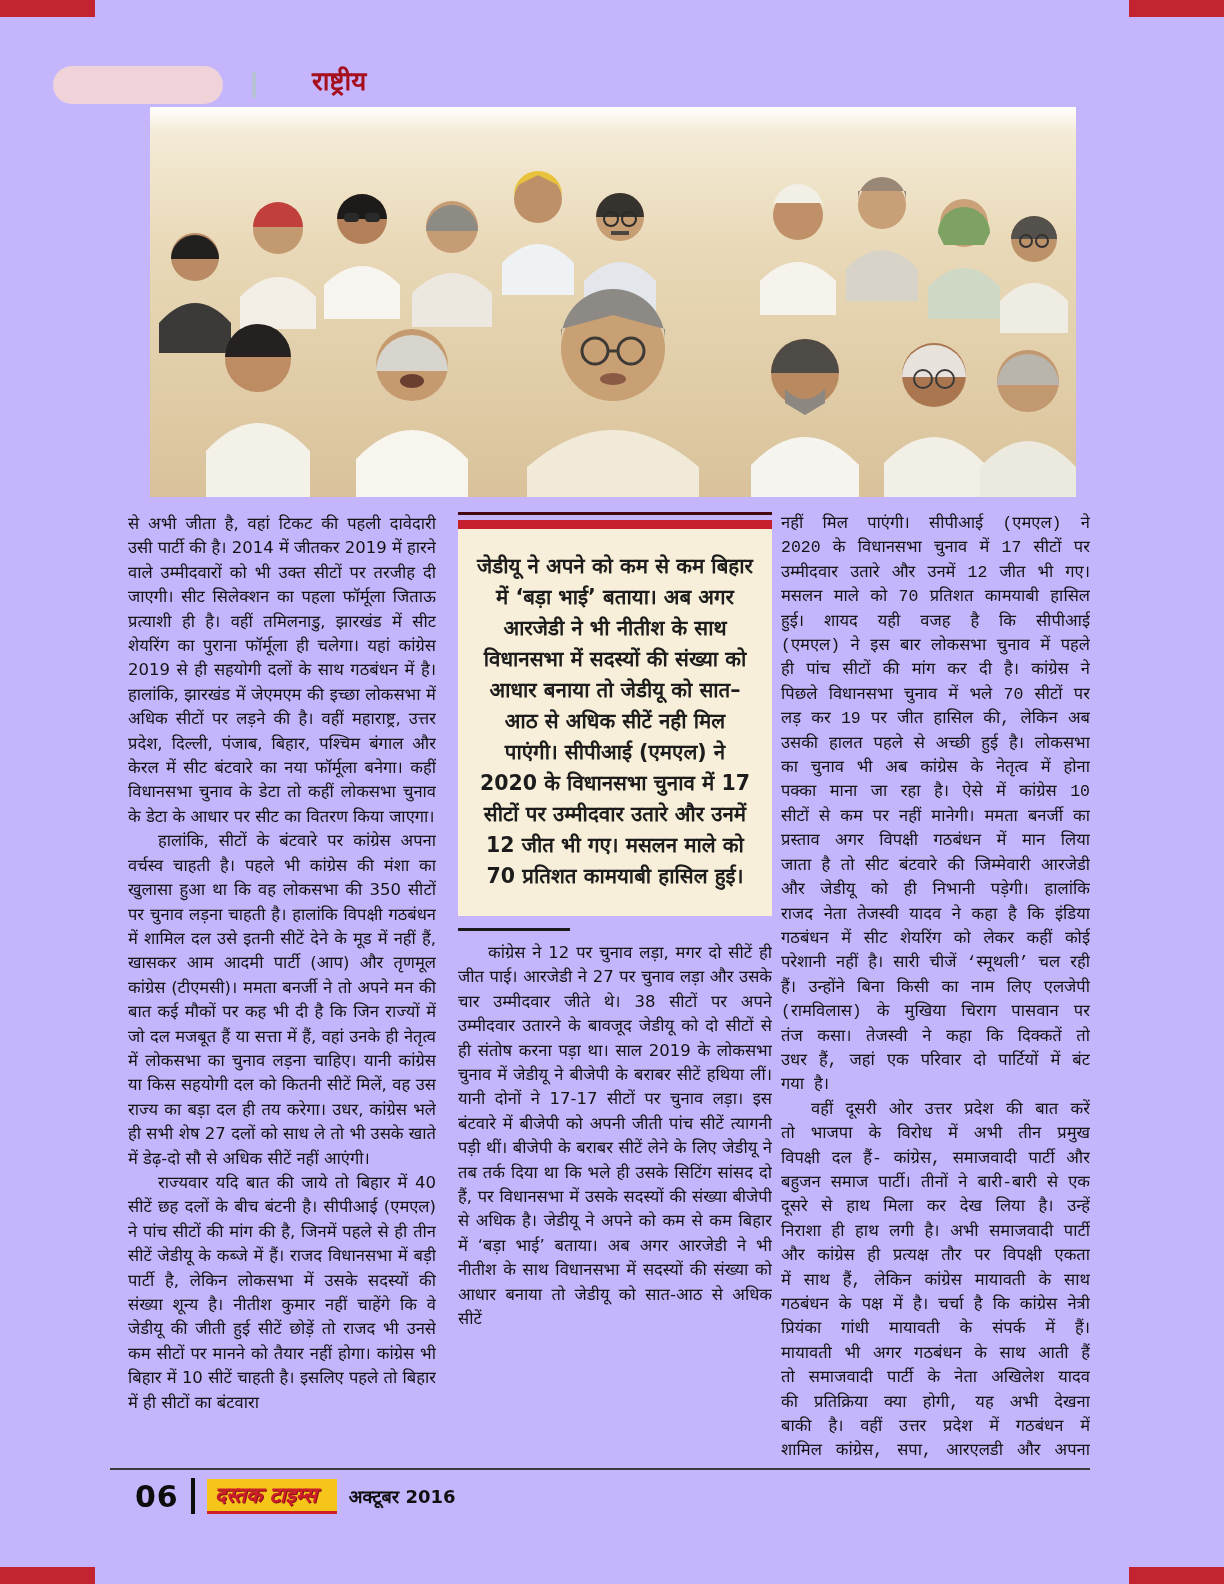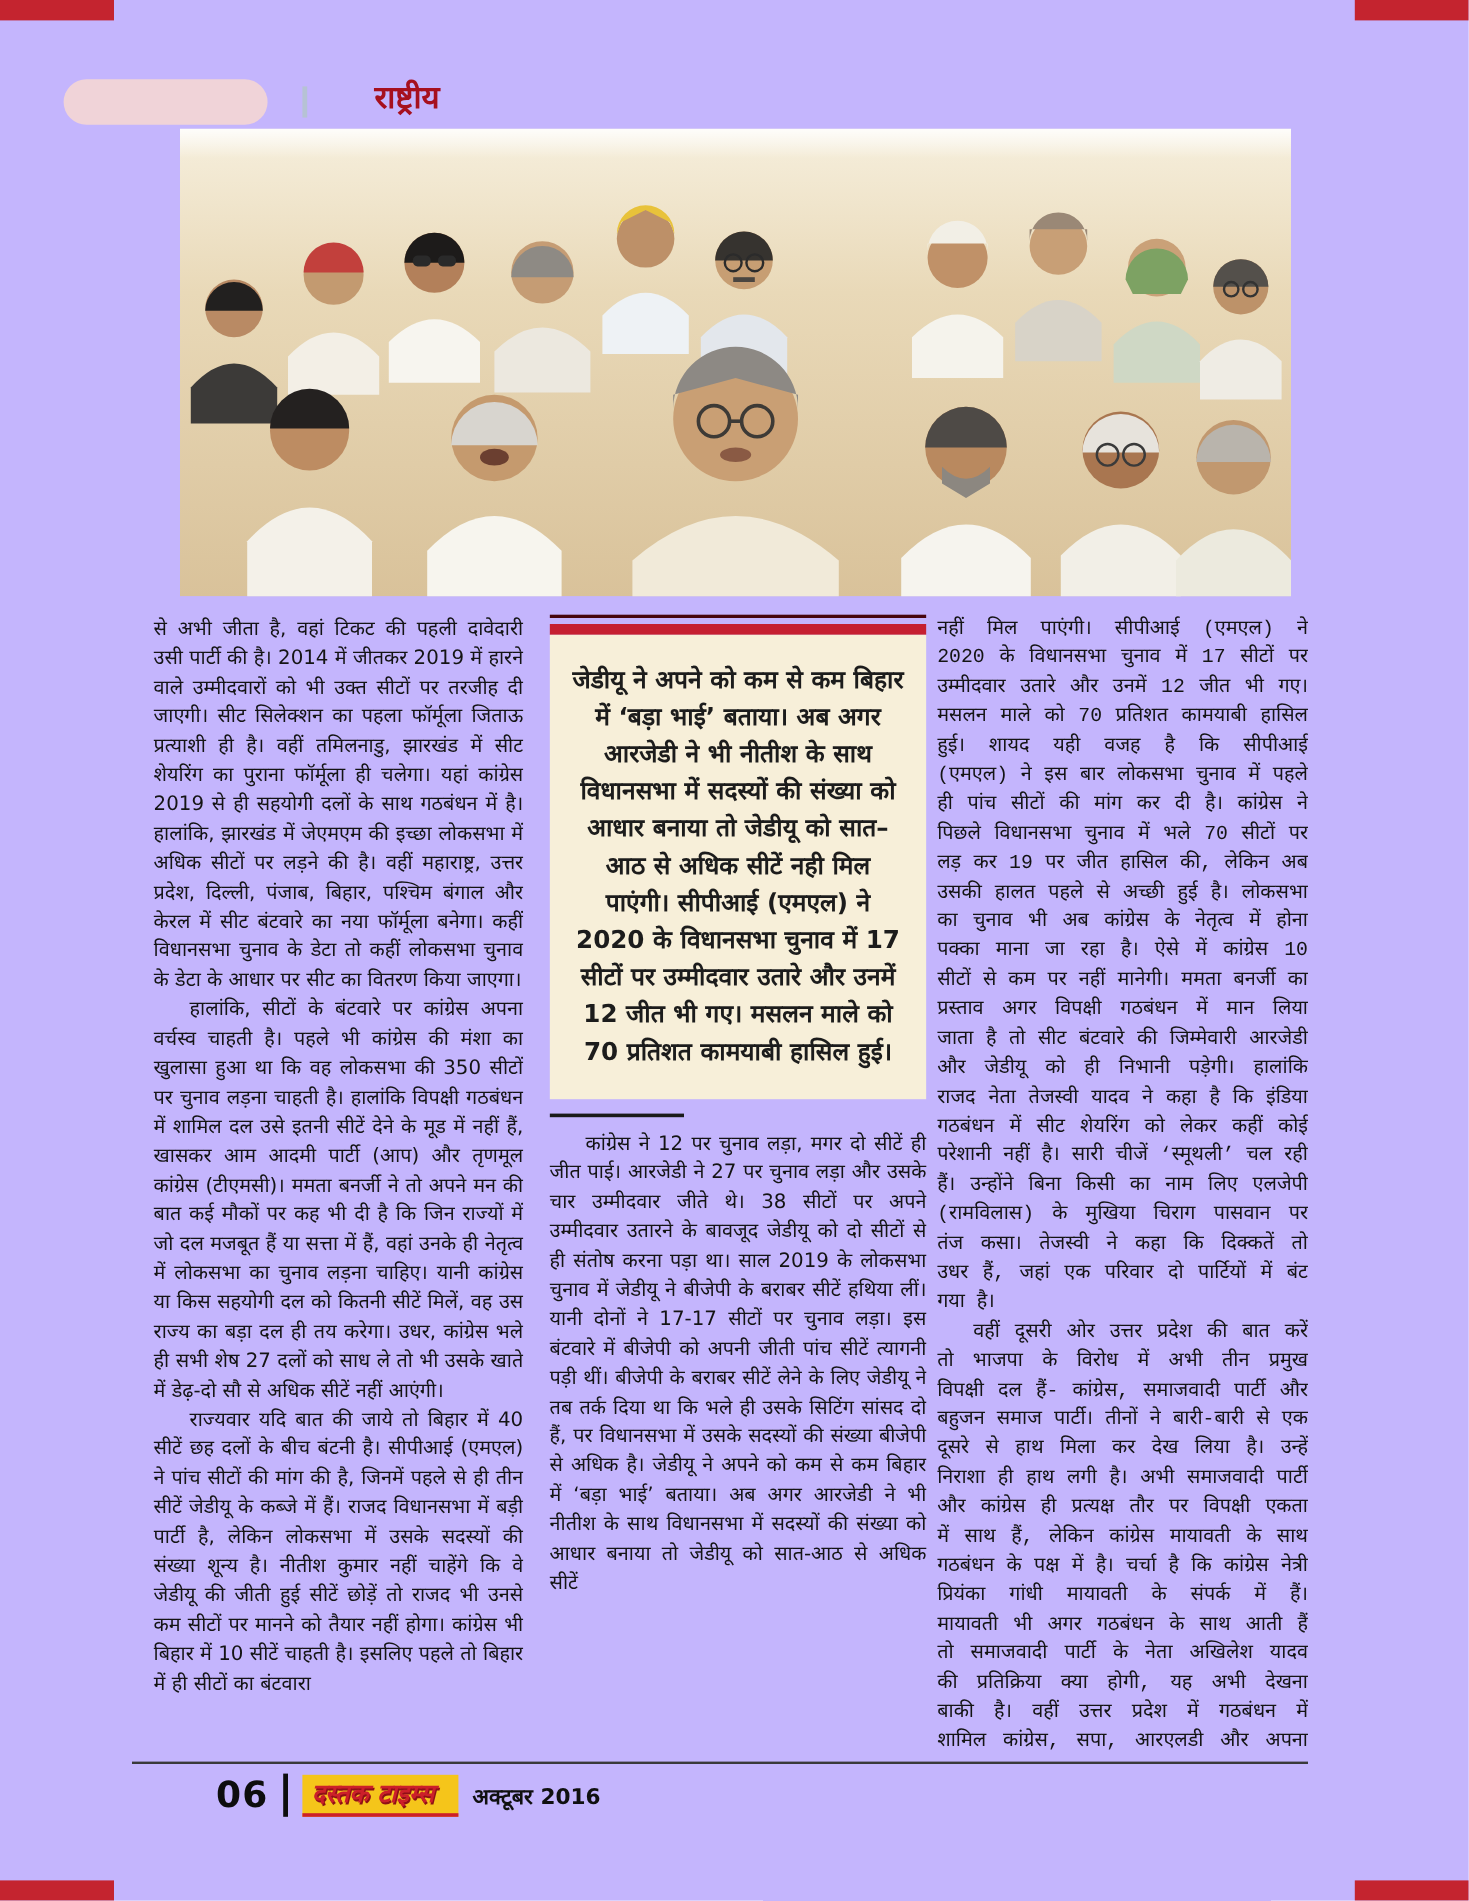--- a/index.html
+++ b/index.html
@@ -63,21 +63,21 @@
   .pq-divider{width:112px;height:3px;background:#1a1a1a;margin:2px 0 10px 0;}
 
   
   .footer-rule{
     position:absolute;left:110px;top:1468px;width:980px;height:2px;background:#3a3a3a;
   }
   .footer{
     position:absolute;left:135px;top:1476px;height:40px;
     display:flex;align-items:center;gap:12px;
   }
-  .page-number{font-size:30px;font-weight:800;color:#0d0d0d;letter-spacing:1px;margin-left:45px;}
+  .page-number{font-size:30px;font-weight:800;color:#0d0d0d;letter-spacing:1px;}
   .footer-bar{width:4px;height:36px;background:#0d0d0d;}
   .footer-logo{
     font-size:21px;font-weight:800;font-style:italic;
     color:#cc1f2a;background:#f5c51a;
     padding:1px 20px 3px 8px;border-bottom:3px solid #cc1f2a;
     text-shadow:1px 1px 0 #8e1016;
   }
   .footer-date{font-size:18px;font-weight:bold;color:#101010;}
 </style>
 </head>

